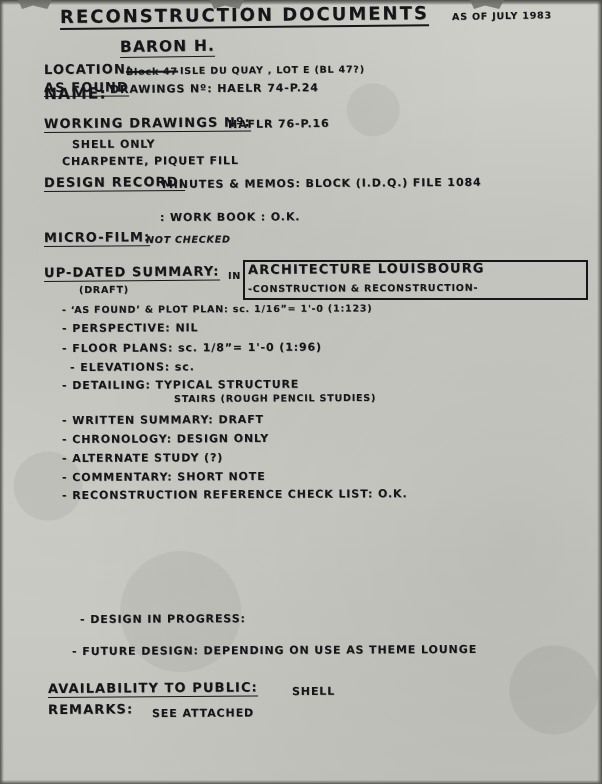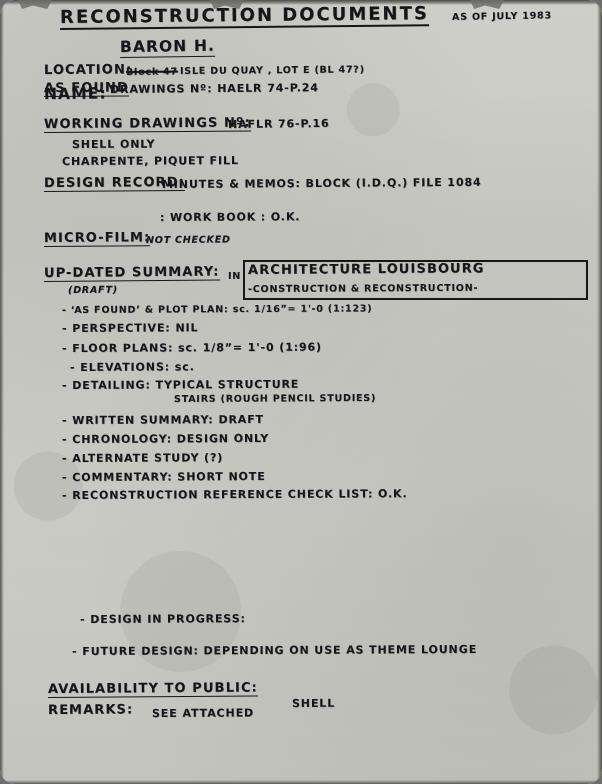--- a/index.html
+++ b/index.html
@@ -11,21 +11,20 @@
     position: relative;
     width: 602px;
     height: 784px;
     overflow: hidden;
     background:
       radial-gradient(ellipse at 18% 12%, rgba(0,0,0,0.06), rgba(0,0,0,0) 55%),
       radial-gradient(ellipse at 85% 70%, rgba(0,0,0,0.07), rgba(0,0,0,0) 60%),
       linear-gradient(180deg, #cfcfc9 0%, #c9c9c3 30%, #cdcdc7 62%, #c4c4be 100%);
     font-family: "DejaVu Sans", sans-serif;
     color: #17181b;
-    border-radius: 15px;
   }
   
   #page::before {
     content: "";
     position: absolute;
     inset: 0;
     pointer-events: none;
     background-image:
       radial-gradient(circle at 12% 30%, rgba(255,255,255,0.30) 0 18px, rgba(255,255,255,0) 19px),
       radial-gradient(circle at 62% 14%, rgba(0,0,0,0.05) 0 26px, rgba(0,0,0,0) 27px),
@@ -129,21 +128,21 @@
 
   <div class="hw md u-thin" style="left:44px; top:175px; transform: rotate(-0.4deg);">DESIGN RECORD:</div>
   <div class="hw sm" style="left:162px; top:178px; transform: rotate(-0.4deg);">MINUTES &amp; MEMOS: BLOCK (I.D.Q.) FILE 1084</div>
   <div class="hw sm" style="left:160px; top:211px; transform: rotate(-0.3deg);">: WORK BOOK : O.K.</div>
 
   <div class="hw md u-thin" style="left:44px; top:230px; transform: rotate(-0.4deg);">MICRO-FILM:</div>
   <div class="hw xs" style="left:146px; top:234px; transform: rotate(-0.4deg); font-style: italic;">NOT CHECKED</div>
 
   <div class="hw md u-thin" style="left:44px; top:265px; transform: rotate(-0.5deg);">UP-DATED SUMMARY:</div>
   <div class="hw xs" style="left:228px; top:270px;">IN</div>
-  <div class="hw xs" style="left:68px; top:284px; transform: rotate(-0.3deg); font-style: italic;">(DRAFT)</div>
+  <div class="hw xs" style="left:79px; top:284px; transform: rotate(-0.3deg);">(DRAFT)</div>
 
   <div class="boxed" style="left:243px; top:260px; width:345px; height:40px;"></div>
   <div class="hw md" style="left:248px; top:262px; transform: rotate(-0.4deg);">ARCHITECTURE LOUISBOURG</div>
   <div class="hw xs" style="left:248px; top:283px; transform: rotate(-0.3deg);">-CONSTRUCTION &amp; RECONSTRUCTION-</div>
 
   <div class="hw xs" style="left:62px; top:304px; transform: rotate(-0.3deg);">- ‘AS FOUND’ &amp; PLOT PLAN: sc. 1/16”= 1'-0  (1:123)</div>
   <div class="hw sm" style="left:62px; top:322px; transform: rotate(-0.3deg);">- PERSPECTIVE: NIL</div>
   <div class="hw sm" style="left:62px; top:342px; transform: rotate(-0.3deg);">- FLOOR PLANS: sc. 1/8”= 1'-0  (1:96)</div>
   <div class="hw sm" style="left:62px; top:361px; transform: rotate(-0.3deg); margin-left: 8px;">- ELEVATIONS: sc.</div>
   <div class="hw sm" style="left:62px; top:379px; transform: rotate(-0.3deg);">- DETAILING: TYPICAL STRUCTURE</div>
@@ -151,18 +150,18 @@
   <div class="hw sm" style="left:62px; top:414px; transform: rotate(-0.3deg);">- WRITTEN SUMMARY: DRAFT</div>
   <div class="hw sm" style="left:62px; top:433px; transform: rotate(-0.3deg);">- CHRONOLOGY: DESIGN ONLY</div>
   <div class="hw sm" style="left:62px; top:452px; transform: rotate(-0.3deg);">- ALTERNATE STUDY (?)</div>
   <div class="hw sm" style="left:62px; top:471px; transform: rotate(-0.3deg);">- COMMENTARY: SHORT NOTE</div>
   <div class="hw sm" style="left:62px; top:489px; transform: rotate(-0.3deg);">- RECONSTRUCTION REFERENCE CHECK LIST: O.K.</div>
 
   <div class="hw sm" style="left:80px; top:613px; transform: rotate(-0.3deg);">- DESIGN IN PROGRESS:</div>
   <div class="hw sm" style="left:72px; top:645px; transform: rotate(-0.3deg);">- FUTURE DESIGN: DEPENDING ON USE AS THEME LOUNGE</div>
 
   <div class="hw md u-thin" style="left:48px; top:681px; transform: rotate(-0.4deg);">AVAILABILITY TO PUBLIC:</div>
-  <div class="hw sm" style="left:292px; top:685px; transform: rotate(-0.3deg); margin-top: 12px;">SHELL</div>
+  <div class="hw sm" style="left:292px; top:685px; transform: rotate(-0.3deg);">SHELL</div>
 
   <div class="hw md" style="left:48px; top:702px; transform: rotate(-0.4deg);">REMARKS:</div>
   <div class="hw sm" style="left:152px; top:707px; transform: rotate(-0.3deg);">SEE ATTACHED</div>
 
 </div>
 
 </body></html>

